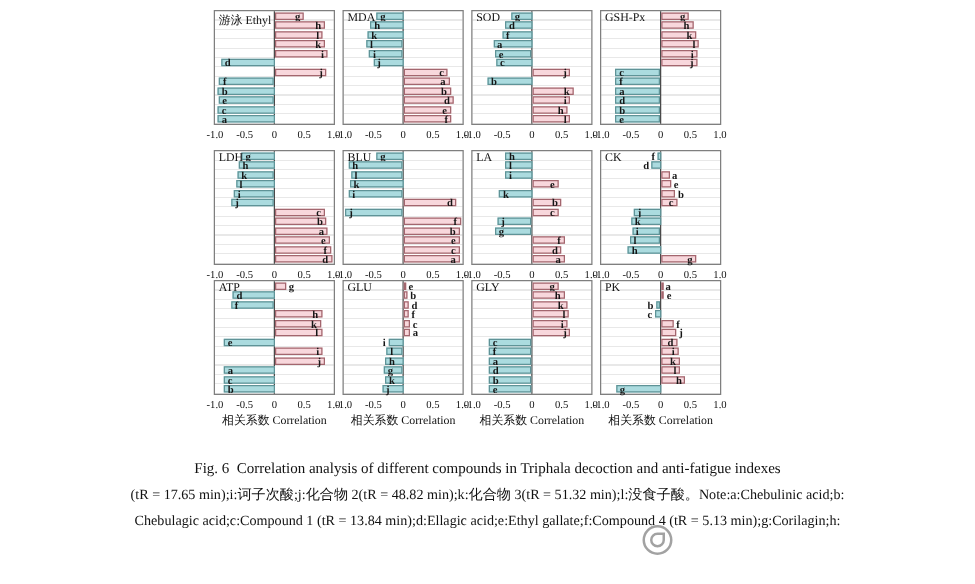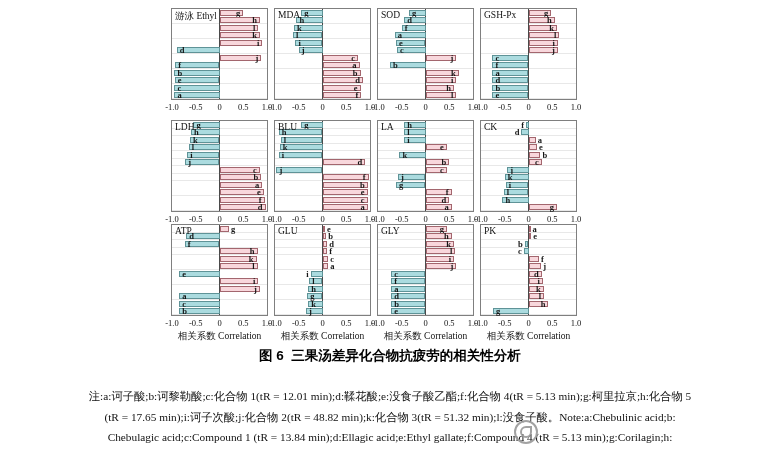--- a/index.html
+++ b/index.html
@@ -621,24 +621,23 @@
           <span style="left: 0px;">-1.0</span>
           <span style="left: 23.75px;">-0.5</span>
           <span style="left: 47.5px;">0</span>
           <span style="left: 71.25px;">0.5</span>
           <span style="left: 95px;">1.0</span>
         </div>
         <div class="xlabel">相关系数 Correlation</div>
       </div>
     </div>
 
-  <div class="cap-zh">图 6  三果汤差异化合物抗疲劳的相关性分析</div>
+  <div class="cap-en">Fig. 6  Correlation analysis of different compounds in Triphala decoction and anti-fatigue indexes</div>
 
   <div class="notes">
-    <div>注:a:诃子酸;b:诃黎勒酸;c:化合物 1(tR = 12.01 min);d:鞣花酸;e:没食子酸乙酯;f:化合物 4(tR = 5.13 min);g:柯里拉京;h:化合物 5</div>
     <div>(tR = 17.65 min);i:诃子次酸;j:化合物 2(tR = 48.82 min);k:化合物 3(tR = 51.32 min);l:没食子酸。Note:a:Chebulinic acid;b:</div>
     <div>Chebulagic acid;c:Compound 1 (tR = 13.84 min);d:Ellagic acid;e:Ethyl gallate;f:Compound 4 (tR = 5.13 min);g:Corilagin;h:</div>
   </div>
 
   <div class="watermark">
     <span class="wm-logo">
         <span class="wm-dot"></span>
       </span>
   </div>
 </div>

